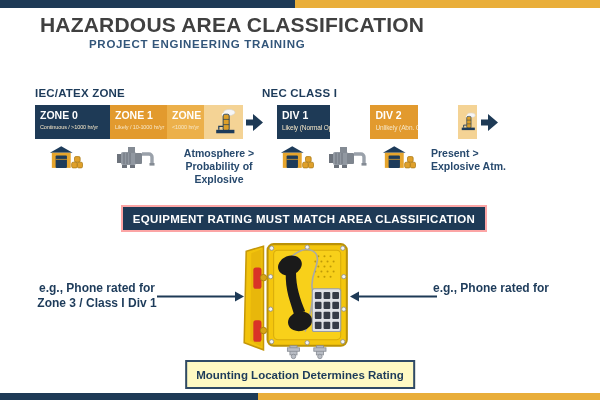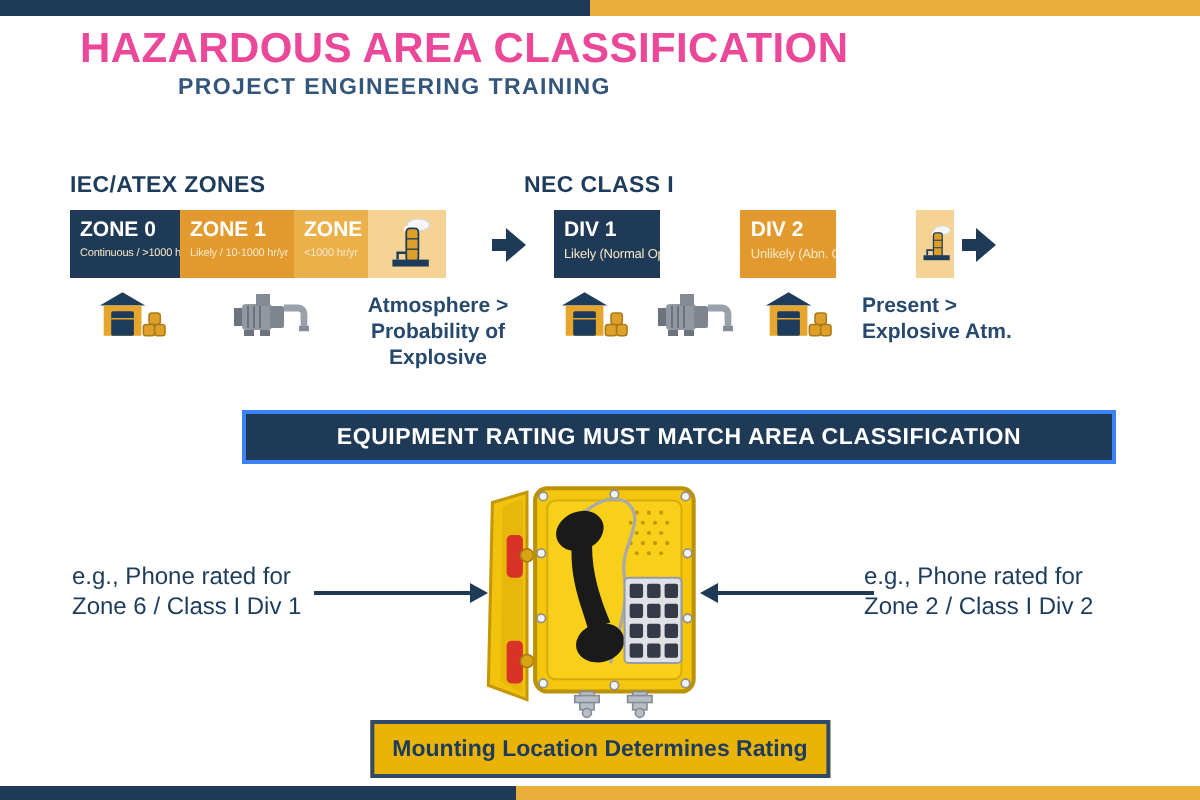--- a/index.html
+++ b/index.html
@@ -10,21 +10,21 @@
   
   .accent-bar { position:absolute; left:0; width:600px; display:flex; }
   .accent-top { top:0; height:8px; }
   .accent-bottom { bottom:0; height:7px; }
   .accent-navy { background:#1e3a56; }
   .accent-gold { background:#e9ae3a; flex:1; }
   .accent-top .accent-navy { width:295px; }
   .accent-bottom .accent-navy { width:258px; }
 
   
-  .title { position:absolute; left:40px; top:13px; font-size:21px; font-weight:bold; color:#ec4899; letter-spacing:0.2px; }
+  .title { position:absolute; left:40px; top:13px; font-size:21px; font-weight:bold; color:#404040; letter-spacing:0.2px; }
   .subtitle { position:absolute; left:41px; top:38px; font-size:11.5px; font-weight:bold; color:#33567a; letter-spacing:0.7px;padding-left:48px; }
 
   
   .sec-heading { position:absolute; top:87px; font-size:11.5px; font-weight:bold; color:#1d3b5a; letter-spacing:0.2px; }
 
   
   .class-bar { position:absolute; top:105px; height:34px; display:flex; }
   .seg { height:34px; padding:4px 0 0 5px; overflow:hidden; }
   .seg .seg-label { font-size:10.5px; font-weight:bold; color:#ffffff; white-space:nowrap; }
   .seg .seg-sub { font-size:5.5px; color:#f6e7c8; white-space:nowrap; letter-spacing:-0.1px; margin-top:3px; }
@@ -34,53 +34,53 @@
   .seg-light { background:#f4d395; display:flex; align-items:center; justify-content:center; padding:0; }
   .nec-bar .seg .seg-sub { font-size:6.5px; }
   .bar-arrow { position:absolute; top:114px; }
 
   
   .icon-abs { position:absolute; }
   .caption { position:absolute; font-size:10.5px; font-weight:bold; color:#27496d; line-height:1.25; }
   .caption.center { text-align:center; }
 
   
-  .banner { position:absolute; left:121px; top:205px; width:437px; height:27px; background:#1e3a56;
-            border:2px solid #3b82f6; display:flex; align-items:center; justify-content:center; }
+  .banner { position:absolute; left:121px; top:205px; width:366px; height:27px; background:#1e3a56;
+            border:2px solid #fca5a5; display:flex; align-items:center; justify-content:center; }
   .banner span { color:#ffffff; font-size:11.5px; font-weight:bold; letter-spacing:0.3px; }
 
   
-  .note { position:absolute; top:281px; font-size:12px; font-weight:normal; color:#1d3b5a; line-height:1.25; text-align:left; }
+  .note { position:absolute; top:281px; font-size:12px; font-weight:bold; color:#1d3b5a; line-height:1.25; text-align:center; }
   .note-left { left:36px; width:122px; }
   .note-right { left:432px; width:118px; }
   .mid-arrow { position:absolute; top:290px; }
 
   .phone-svg { position:absolute; left:241px; top:236px; }
 
   
   .footer-box { position:absolute; left:50%; top:360px; transform:translateX(-50%);
-                border:2px solid #2f4a66; background:#eab308; padding:3px 9px 4px 9px; white-space:nowrap; }
+                border:2px solid #2f4a66; background:#fef9c3; padding:3px 9px 4px 9px; white-space:nowrap; }
   .footer-box span { font-size:11.5px; font-weight:bold; color:#1d3b5a; }
 </style>
 </head>
 <body>
 
 <div class="canvas">
 
   <div class="accent-bar accent-top">
     <div class="accent-navy"></div>
     <div class="accent-gold"></div>
   </div>
 
   <div class="title">HAZARDOUS AREA CLASSIFICATION</div>
   <div class="subtitle">PROJECT ENGINEERING TRAINING</div>
 
-  <div class="sec-heading" style="left:35px;">IEC/ATEX ZONES</div>
+  <div class="sec-heading" style="left:35px;">IEC/ATEX ZONE</div>
   <div class="class-bar iec-bar" style="left:35px; width:208px;">
-    <div class="seg seg-navy" style="width:55px;">
+    <div class="seg seg-navy" style="width:75px;">
       <div class="seg-label">ZONE 0</div>
       <div class="seg-sub">Continuous / &gt;1000 hr/yr</div>
     </div>
     <div class="seg seg-orange" style="width:57px;">
       <div class="seg-label">ZONE 1</div>
       <div class="seg-sub">Likely / 10-1000 hr/yr</div>
     </div>
     <div class="seg seg-orange2" style="width:37px;">
       <div class="seg-label">ZONE 2</div>
       <div class="seg-sub">&lt;1000 hr/yr</div>
@@ -195,21 +195,21 @@
     <div>Present &gt;</div>
     <div>Explosive Atm.</div>
   </div>
 
   <div class="banner">
     <span>EQUIPMENT RATING MUST MATCH AREA CLASSIFICATION</span>
   </div>
 
   <div class="note note-left">
     <div>e.g., Phone rated for</div>
-    <div>Zone 6 / Class I Div 1</div>
+    <div>Zone 3 / Class I Div 1</div>
   </div>
   <svg class="mid-arrow" style="left:157px;" width="87" height="13" viewBox="0 0 87 13">
     <line x1="0" y1="6.5" x2="78" y2="6.5" stroke="#1e3a56" stroke-width="2"></line>
     <polygon points="78,1.5 87,6.5 78,11.5" fill="#1e3a56"></polygon>
   </svg>
 
   <svg class="phone-svg" width="108" height="124" viewBox="0 0 106 122">
 
     <path d="M22 10 L5 15 L3 105 L22 112 Z" fill="#f2c30c" stroke="#c49708" stroke-width="1.5"></path>
     <path d="M20 13 L10 17 L9 103 L20 109 Z" fill="#e8b70b"></path>
@@ -287,21 +287,20 @@
       <circle cx="77.5" cy="118.5" r="2.2"></circle>
     </g>
   </svg>
 
   <svg class="mid-arrow" style="left:350px;" width="87" height="13" viewBox="0 0 87 13">
     <line x1="9" y1="6.5" x2="87" y2="6.5" stroke="#1e3a56" stroke-width="2"></line>
     <polygon points="9,1.5 0,6.5 9,11.5" fill="#1e3a56"></polygon>
   </svg>
   <div class="note note-right">
     <div>e.g., Phone rated for</div>
-    <div>Zone 2 / Class I Div 2</div>
   </div>
 
   <div class="footer-box">
     <span>Mounting Location Determines Rating</span>
   </div>
 
   <div class="accent-bar accent-bottom">
     <div class="accent-navy"></div>
     <div class="accent-gold"></div>
   </div>

